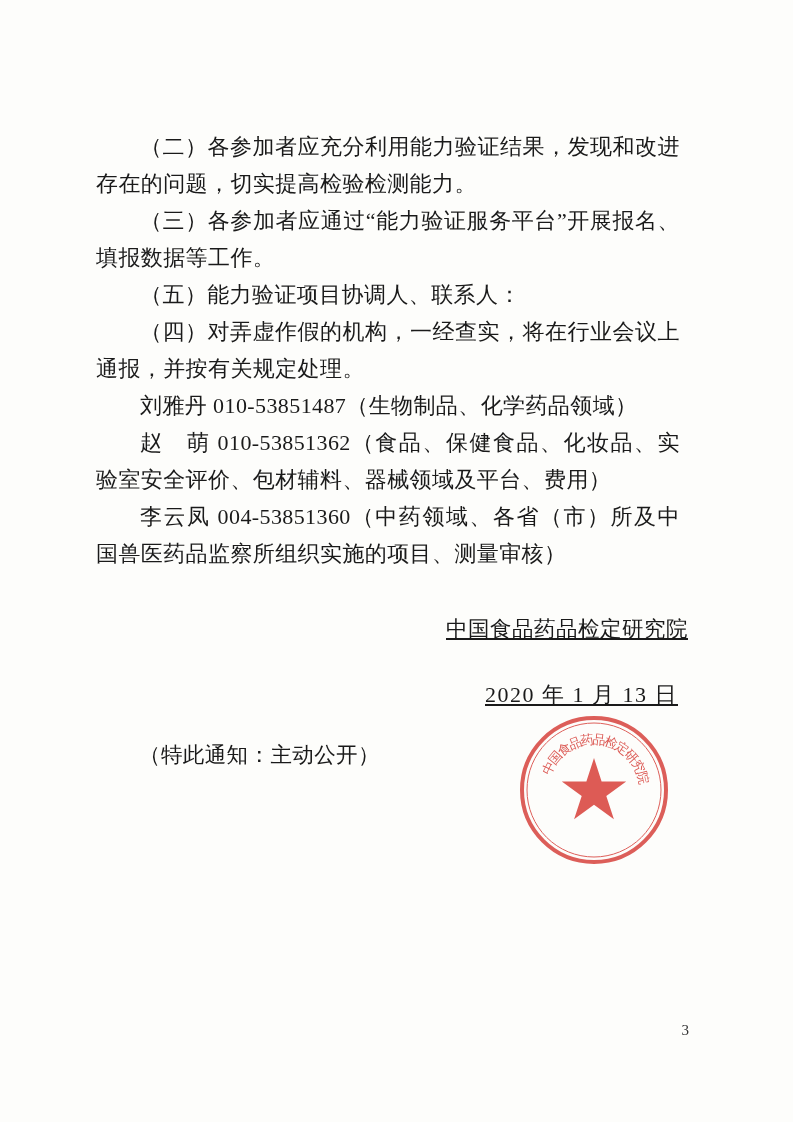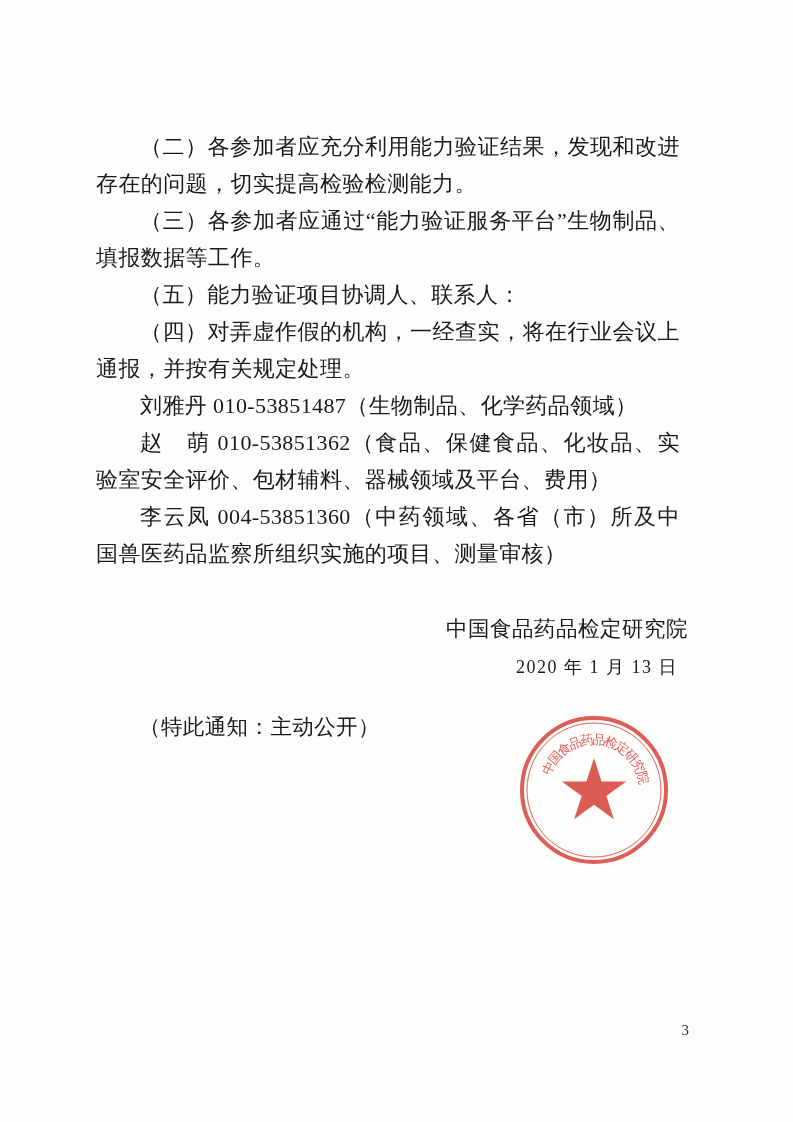--- a/index.html
+++ b/index.html
@@ -40,31 +40,33 @@
   .hang {
     text-indent: 2em;
   }
   .spacer-sm { height: 8px; }
   .spacer-md { height: 26px; }
 
   .sign-block {
     margin-top: 4px;
     text-align: right;
     padding-right: 8px;
+    text-decoration: underline;
   }
   .sign-line {
     font-size: 21.5px;
     line-height: 38px;
     letter-spacing: 0.5px;
   }
   .date-line {
-    font-size: 18px;
+    font-size: 22px;
     line-height: 38px;
     letter-spacing: 1.5px;
     padding-right: 10px;
+    margin-top: 28px;
   }
   .footer-note {
     margin-top: 26px;
     font-size: 21.5px;
     text-indent: 2em;
     letter-spacing: 0.4px;
   }
 
   
   .seal {
@@ -94,21 +96,21 @@
   }
 </style>
 </head>
 <body>
 
 <div class="page">
 
   <div class="content">
 
     <p class="para indent">（二）各参加者应充分利用能力验证结果，发现和改进存在的问题，切实提高检验检测能力。</p>
-    <p class="para indent">（三）各参加者应通过“能力验证服务平台”生物制品、填报数据等工作。</p>
+    <p class="para indent">（三）各参加者应通过“能力验证服务平台”开展报名、填报数据等工作。</p>
     <p class="para indent">（五）能力验证项目协调人、联系人：</p>
     <p class="para indent">（四）对弄虚作假的机构，一经查实，将在行业会议上通报，并按有关规定处理。</p>
 
     <p class="para hang">刘雅丹 010-53851487（生物制品、化学药品领域）</p>
     <p class="para hang">赵　萌 010-53851362（食品、保健食品、化妆品、实验室安全评价、包材辅料、器械领域及平台、费用）</p>
     <p class="para hang">李云凤 004-53851360（中药领域、各省（市）所及中国兽医药品监察所组织实施的项目、测量审核）</p>
 
     <div class="spacer-sm"></div>
 
     <div class="spacer-md"></div>

